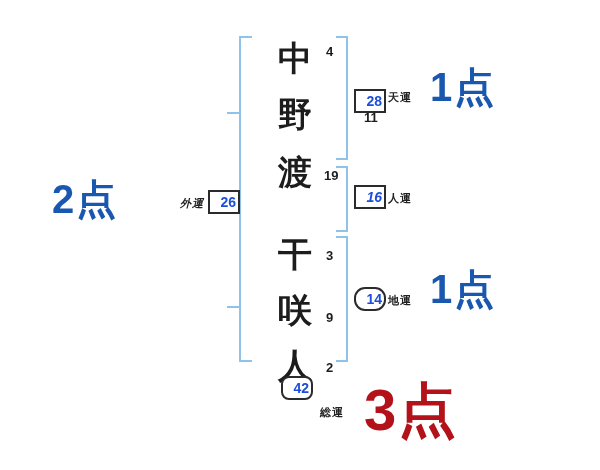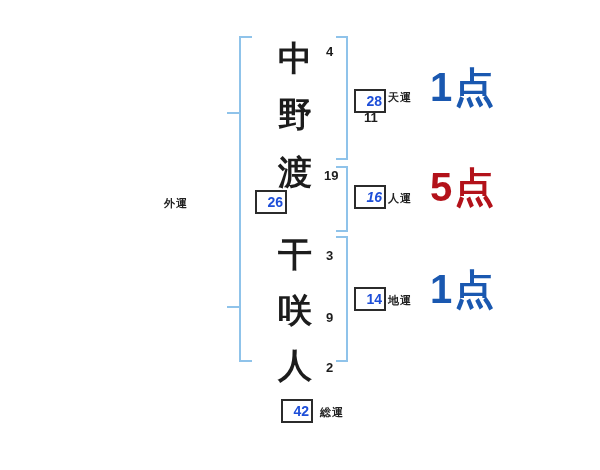--- a/index.html
+++ b/index.html
@@ -49,26 +49,27 @@
   <div class="bracket" style="left: 346px; top: 236px; width: 2px; height: 126px; background: rgb(143, 195, 234);"></div>
   <div class="bracket" style="left: 336px; top: 236px; width: 12px; height: 2px; background: rgb(143, 195, 234);"></div>
   <div class="bracket" style="left: 336px; top: 360px; width: 12px; height: 2px; background: rgb(143, 195, 234);"></div>
 
   <div class="numbox" style="left:354px;top:89px;">28</div>
   <div class="flabel" style="left:388px;top:90px;">天運</div>
 
   <div class="numbox" style="left:354px;top:185px;font-style:italic;">16</div>
   <div class="flabel" style="left:388px;top:191px;">人運</div>
 
-  <div class="numbox" style="left:354px;top:287px;">14</div>
+  <div class="numbox" style="left:354px;top:287px;border-radius:11px;">14</div>
   <div class="flabel" style="left:388px;top:293px;">地運</div>
 
-  <div class="flabel" style="left:164px;top:196px;">外運</div>
-  <div class="numbox" style="left:208px;top:190px;margin-left:47px;">26</div>
+  <div class="flabel" style="left:180px;top:196px;font-style:italic;">外運</div>
+  <div class="numbox" style="left:208px;top:190px;">26</div>
 
-  <div class="numbox" style="left:281px;top:399px;">42</div>
+  <div class="numbox" style="left:281px;top:376px;border-radius:8px;">42</div>
   <div class="flabel" style="left:320px;top:405px;">総運</div>
 
   <div class="score blue" style="left: 430px; top: 60px; color: rgb(26, 88, 176);">1点</div>
-  <div class="score red" style="left: 430px; top: 160px; color: rgb(179, 18, 26);">5点</div>
   <div class="score blue" style="left: 430px; top: 262px; color: rgb(26, 88, 176);">1点</div>
+  <div class="score blue" style="left: 52px; top: 172px; color: rgb(26, 88, 176);">2点</div>
+  <div class="score red big" style="left: 364px; top: 372px; color: rgb(179, 18, 26);">3点</div>
 
 </div>
 
 </body></html>

